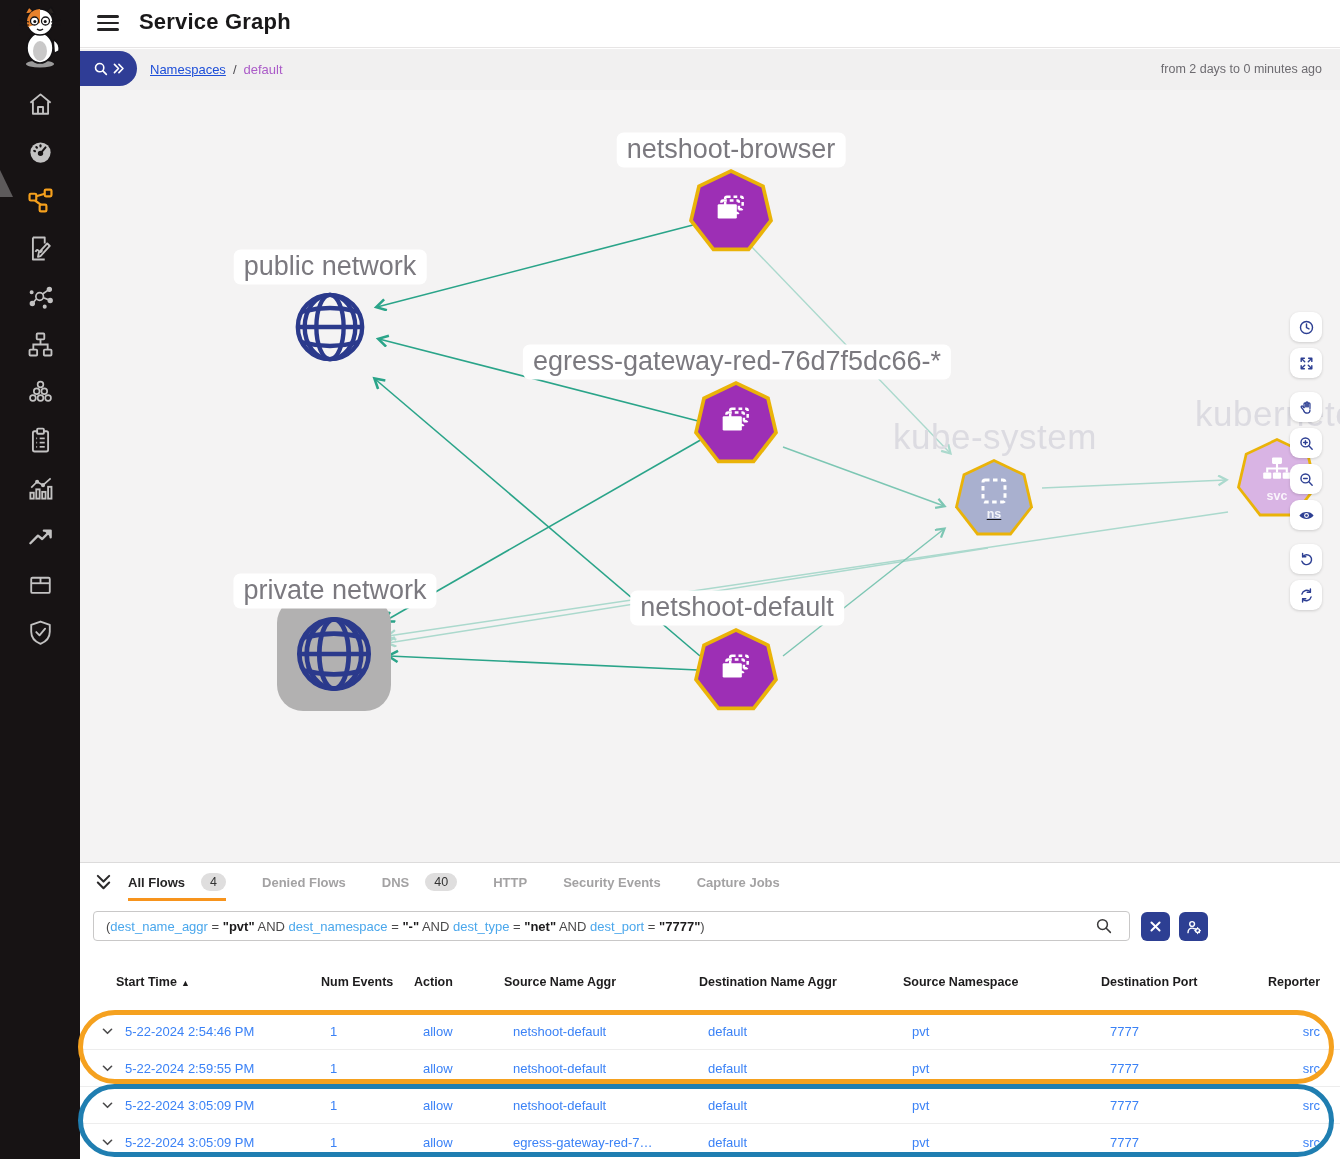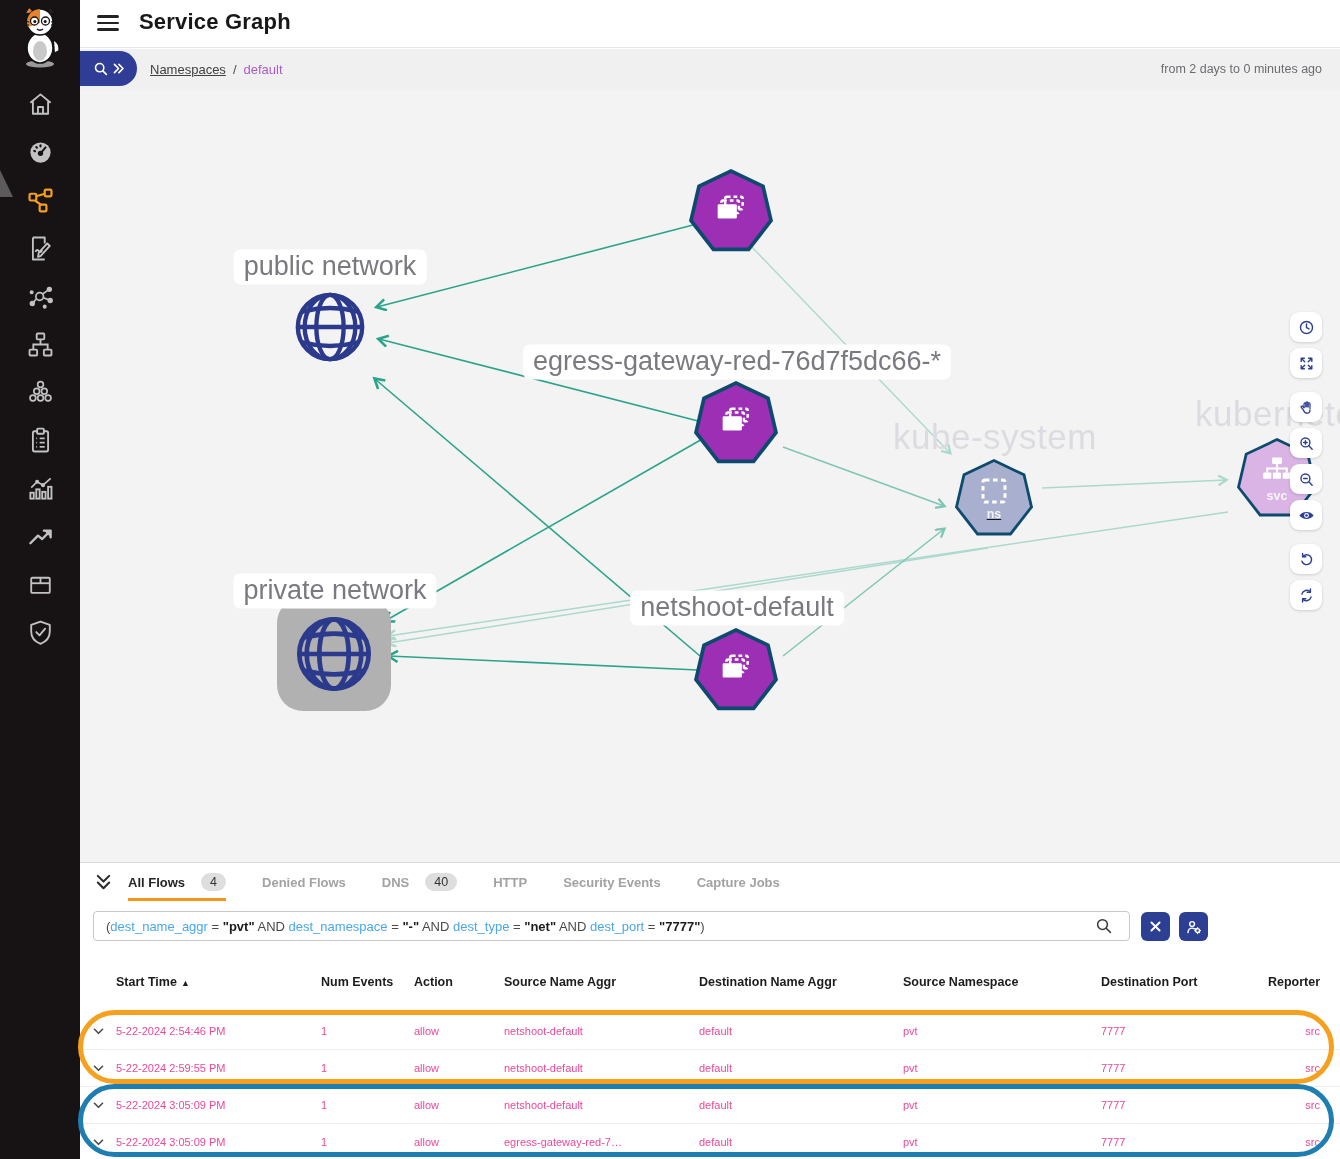--- a/index.html
+++ b/index.html
@@ -19,31 +19,31 @@
   
   .header { position:absolute; left:80px; top:0; width:1260px; height:48px; background:#fff; border-bottom:1px solid #e7e5e5; z-index:20; }
   .hamburger { position:absolute; left:17px; top:13px; width:22px; height:20px; display:flex; flex-direction:column; justify-content:space-between; padding:2px 0; cursor:pointer; }
   .hamburger span { display:block; height:2.6px; background:#242324; border-radius:2px; }
   .page-title { position:absolute; left:59px; top:9px; font-size:22px; font-weight:700; color:#191819; letter-spacing:.2px; }
 
   
   .crumbbar { position:absolute; left:80px; top:49px; width:1260px; height:41px; background:#f1f0f0; z-index:15; }
   .search-pill { position:absolute; left:0; top:2px; width:57px; height:35px; background:#2F3D96; border-radius:0 19px 19px 0; display:flex; align-items:center; justify-content:center; gap:3px; color:#fff; cursor:pointer; }
   .crumbs { position:absolute; left:70px; top:0; height:100%; display:flex; align-items:center; gap:7px; font-size:13px; }
-  .crumb-link { color:#404040; text-decoration:underline; cursor:pointer; }
+  .crumb-link { color:#1d4ed8; text-decoration:underline; cursor:pointer; }
   .crumb-sep { color:#4c4a4f; }
   .crumb-current { color:#AB5BC8; }
   .time-range { position:absolute; right:18px; top:13px; font-size:12.5px; color:#6d6b70; }
 
   
   .canvas { position:absolute; left:80px; top:90px; width:1260px; height:772px; background:#f4f3f3; overflow:hidden; }
   .edges { position:absolute; left:0; top:0; width:1260px; height:772px; }
   .ghost-label { position:absolute; font-size:35px; color:#dcdbe1; white-space:nowrap; transform:translate(-50%,-50%); letter-spacing:.5px; }
   .nlabel { position:absolute; transform:translate(-50%,-50%); background:#fff; color:#7b797f; padding:1px 10px 3px; border-radius:7px; font-size:27px; white-space:nowrap; z-index:5; }
-  .hept-rim { position:absolute; clip-path:polygon(50% 0%,90% 19%,100% 62%,72% 98%,28% 98%,0% 62%,10% 19%); background:#0c4a6e; display:flex; align-items:center; justify-content:center; z-index:4; }
+  .hept-rim { position:absolute; clip-path:polygon(50% 0%,90% 19%,100% 62%,72% 98%,28% 98%,0% 62%,10% 19%); background:#eab308; display:flex; align-items:center; justify-content:center; z-index:4; }
   .hept { clip-path:polygon(50% 0%,90% 19%,100% 62%,72% 98%,28% 98%,0% 62%,10% 19%); display:flex; flex-direction:column; align-items:center; justify-content:center; }
   .hept.purple { background:#9D2FB5; }
   .hept.nsfill { background:#A9B0CF;text-decoration:underline; }
   .hept.svcfill { background:#D9B4E4; }
   .hept .nodetag { color:#fff; font-size:12.5px; font-weight:700; margin-top:1px; opacity:.85; }
   .globe { position:absolute; z-index:4; }
   .sel-bg { position:absolute; background:#B2B1B1; border-radius:26px; z-index:3; }
 
   
   .gtool { position:absolute; right:18px; top:222px; display:flex; flex-direction:column; gap:6px; z-index:8; }
@@ -69,21 +69,21 @@
   .filter-search { position:absolute; left:1002px; top:10px; width:18px; height:18px; color:#3a393a; cursor:pointer; }
   .sqbtn { position:absolute; top:5px; width:29px; height:29px; background:#2D3F93; border-radius:6px; display:flex; align-items:center; justify-content:center; color:#fff; cursor:pointer; }
   .sqbtn.clear { left:1048px; }
   .sqbtn.usercog { left:1086px; }
 
   .thead { position:absolute; left:0; top:96px; width:1260px; display:grid; grid-template-columns:36px 205px 93px 90px 195px 204px 198px 167px 1fr; font-size:12.5px; font-weight:700; color:#1d1c1d; }
   .thead .th { padding-top:16px; line-height:1.25; }
   .thead .th.last { justify-self:end; padding-right:28px; }
   .sort { font-size:9px; margin-left:4px; color:#1d1c1d; }
   .tbody { position:absolute; left:0; top:150px; width:1260px; }
-  .trow { display:grid; grid-template-columns:36px 205px 93px 90px 195px 204px 198px 167px 1fr; align-items:center; height:37px; font-size:11px; color:#ec4899; border-bottom:1px solid #ededed; }
+  .trow { display:grid; grid-template-columns:36px 205px 93px 90px 195px 204px 198px 167px 1fr; align-items:center; height:37px; font-size:13px; color:#3b82f6; border-bottom:1px solid #ededed;padding-left:9px; }
   .trow .cell.last { justify-self:end; padding-right:20px; }
   .row-chevron { justify-self:center; color:#4c4b4c; cursor:pointer; display:flex; }
 
   
   .annotation { position:absolute; border-radius:40px; pointer-events:none; z-index:40; }
   .annotation.orange { left:78px; top:1010px; width:1256px; height:74px; border:5px solid #F5A11F; }
   .annotation.blue { left:78px; top:1084px; width:1256px; height:73px; border:5px solid #1F7EB1; }
 </style>
 </head>
 <body>
@@ -282,20 +282,21 @@
         <line x1="622" y1="332" x2="299" y2="249" marker-end="url(#mDark)"></line>
         <line x1="620" y1="566" x2="295" y2="289" marker-end="url(#mDark)"></line>
         <line x1="624" y1="348" x2="305" y2="531" marker-end="url(#mDark)"></line>
         <line x1="618" y1="580" x2="309" y2="566" marker-end="url(#mDark)"></line>
       </g>
     </svg>
 
     <div class="ghost-label" style="left:915px; top:347px;">kube-system</div>
     <div class="ghost-label" style="left:1115px; top:324px; transform:translateY(-50%);">kubernetes</div>
 
+    <div class="nlabel" style="left:651px; top:60px;">netshoot-browser</div>
     <div class="hept-rim" style="left:609px; top:79px; width:84px; height:84px;">
       <div class="hept purple" style="width:76px; height:76px;">
         <svg viewBox="0 0 48 48" width="40" height="40">
             <g fill="none" stroke="#fff" stroke-width="3" stroke-dasharray="4.5 3.5">
               <rect x="17" y="7" width="21" height="15" rx="2"></rect>
               <rect x="12.5" y="11.5" width="21" height="15" rx="2"></rect>
             </g>
             <rect x="8" y="16" width="23" height="17" rx="1.5" fill="#fff"></rect>
           </svg>
       </div>

